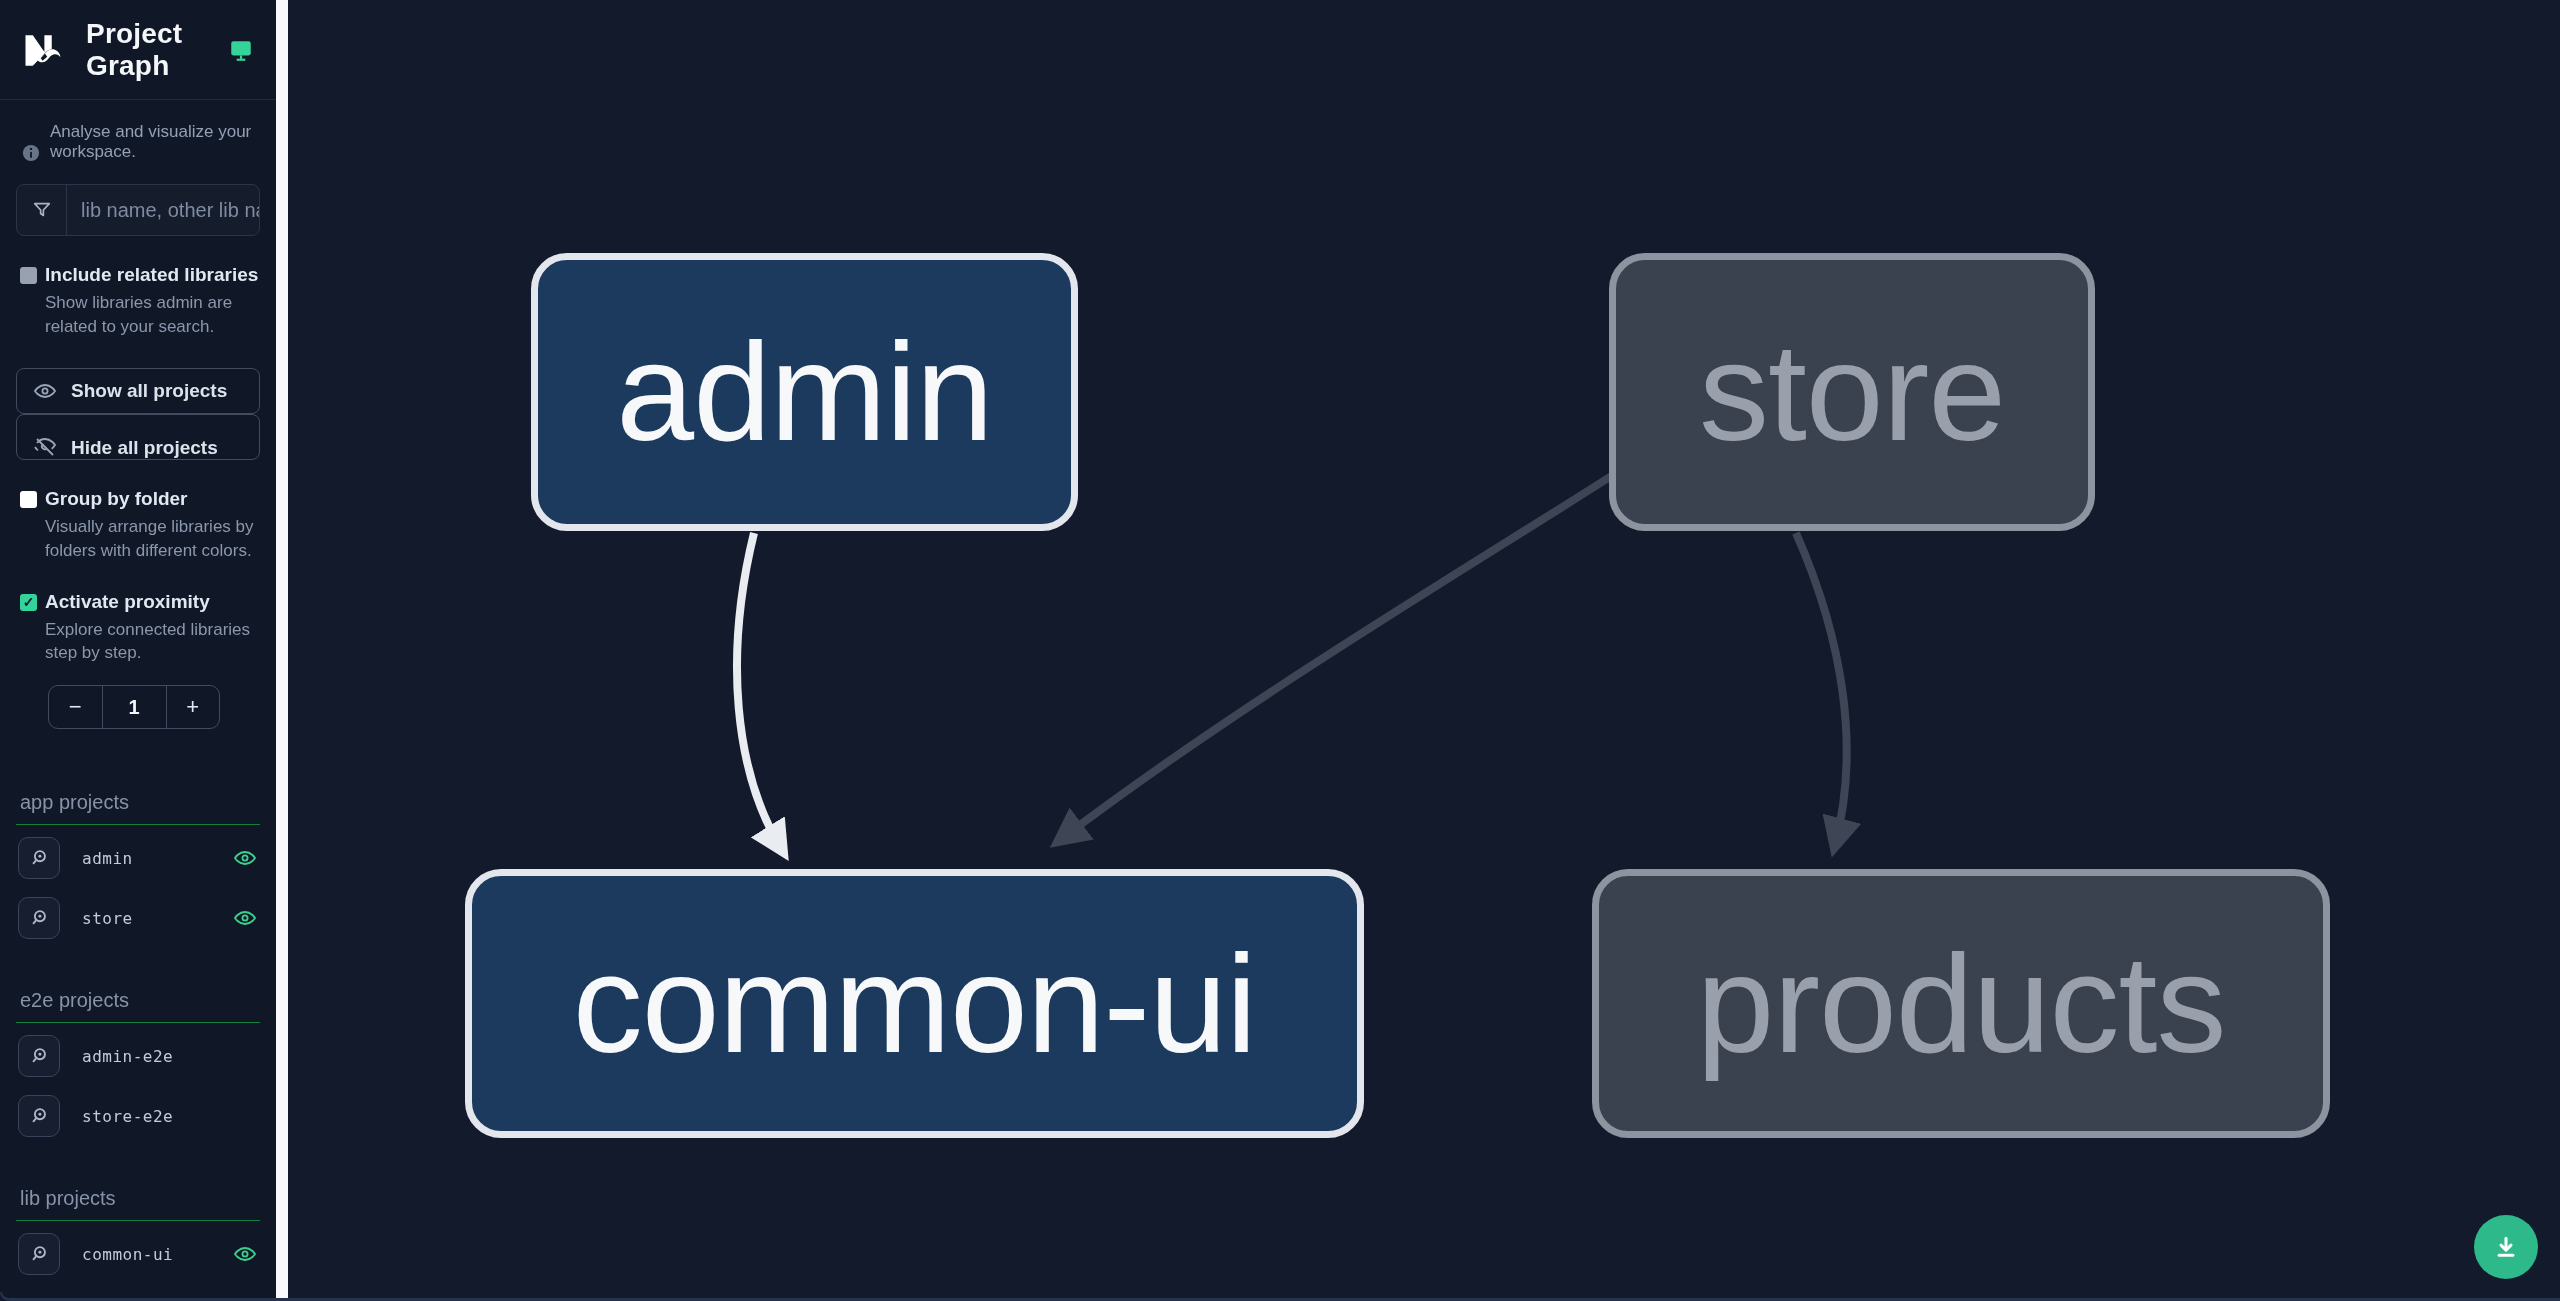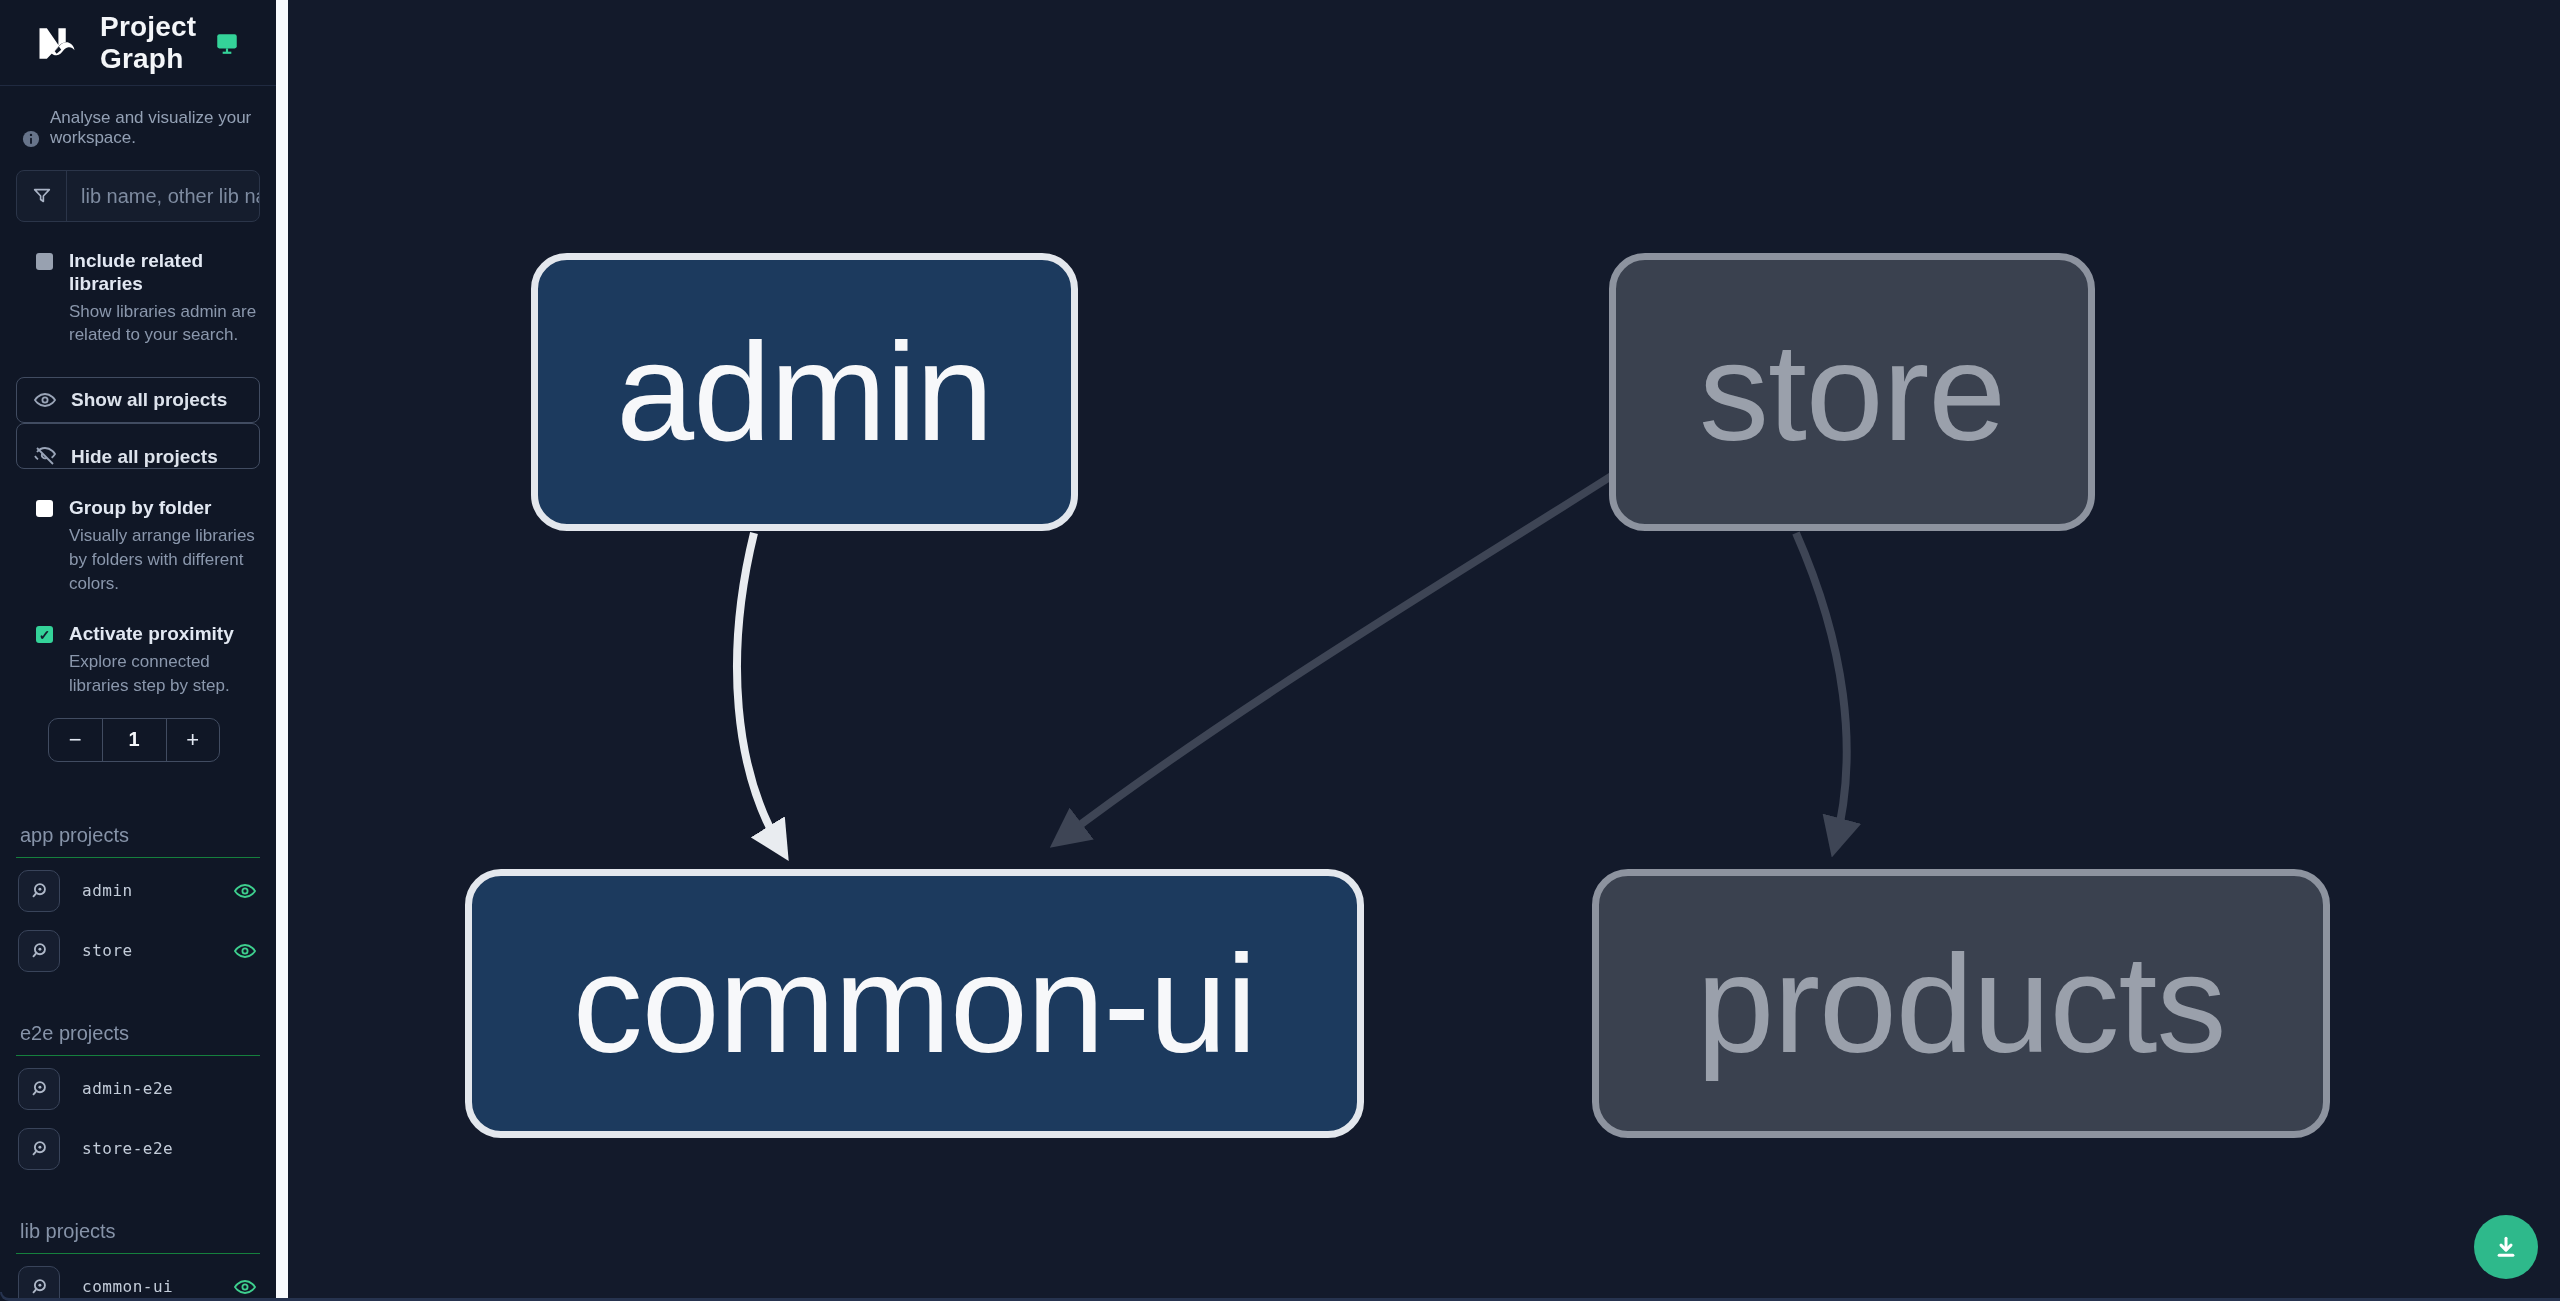--- a/index.html
+++ b/index.html
@@ -9,21 +9,21 @@
     background:#131a2b;
     position:relative;
     color:#e2e8f0;
   }
   
   .sidebar {
     position:absolute; left:0; top:0; width:276px; height:1301px;
     background:#101726; z-index:5; display:flex; flex-direction:column;
   }
   .sb-header {
-    height:86px; display:flex; align-items:center; padding:0 36px;
+    height:100px; display:flex; align-items:center; padding:0 22px;
     border-bottom:1px solid #202a40; flex:none;
   }
   .nx-logo { width:42px; height:42px; flex:none; }
   .sb-title { font-size:28px; font-weight:700; color:#f4f6f9; margin-left:22px; letter-spacing:.2px; }
   .theme-btn { margin-left:auto; width:30px; height:30px; display:flex; align-items:center; justify-content:center; cursor:pointer; }
   .tagline {
     display:flex; align-items:flex-end; gap:10px; padding:22px 22px 0 22px;
     font-size:17px; color:#93a0b4; flex:none;
   }
   .filter-box {
@@ -32,21 +32,21 @@
   }
   .filter-icon-cell {
     width:50px; display:flex; align-items:center; justify-content:center;
     border-right:1px solid #2b3549; flex:none;
   }
   .filter-input {
     flex:1; background:transparent; border:none; outline:none;
     font-family:"Liberation Sans", sans-serif; font-size:20px; color:#dbe2ec; padding:0 14px;
   }
   .filter-input::placeholder { color:#7e8ba0; }
-  .check-row { display:flex; gap:16px; margin:28px 16px 0 36px; flex:none; }
+  .check-row { display:flex; gap:8px; margin:28px 16px 0 20px; flex:none; }
   .checkbox { width:17px; height:17px; border-radius:3px; margin-top:3px; flex:none;
     display:flex; align-items:center; justify-content:center; cursor:pointer; }
   .checkbox.gray  { background:#98a1b0; }
   .checkbox.white { background:#ffffff; }
   .checkbox.teal  { background:#34d399; color:#13202f; font-size:14px; font-weight:700; }
   .check-label { font-size:19px; font-weight:700; color:#e2e8f2; line-height:1.2; }
   .check-desc  { font-size:17px; color:#8a97ac; line-height:1.4; margin-top:4px; max-width:212px; }
   .sb-btn {
     margin:30px 16px 0; height:46px; display:flex; align-items:center; gap:14px;
     padding:0 16px; background:transparent; border:1px solid #414c61; border-radius:8px;

